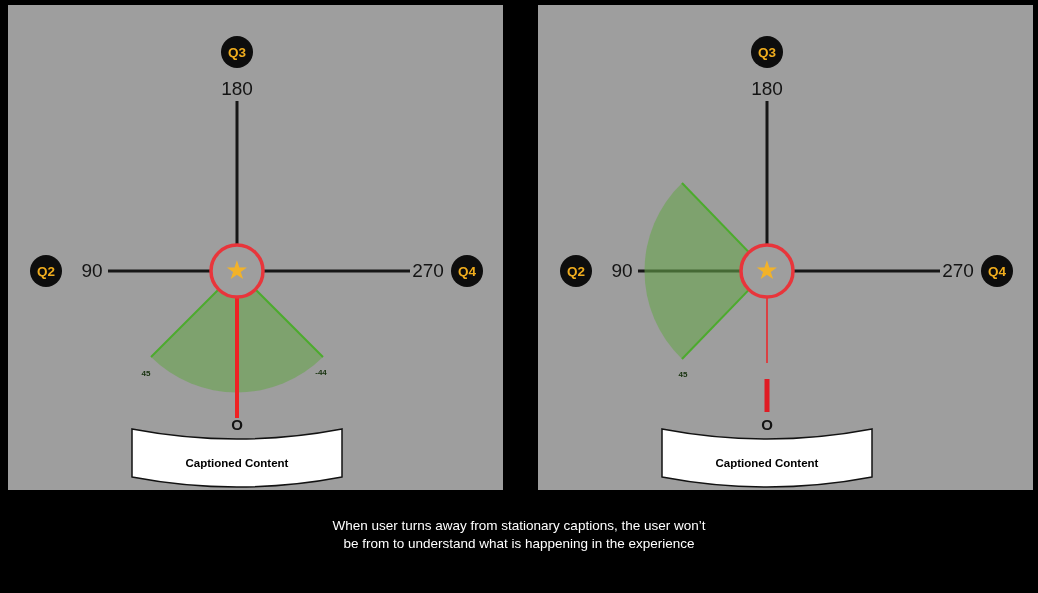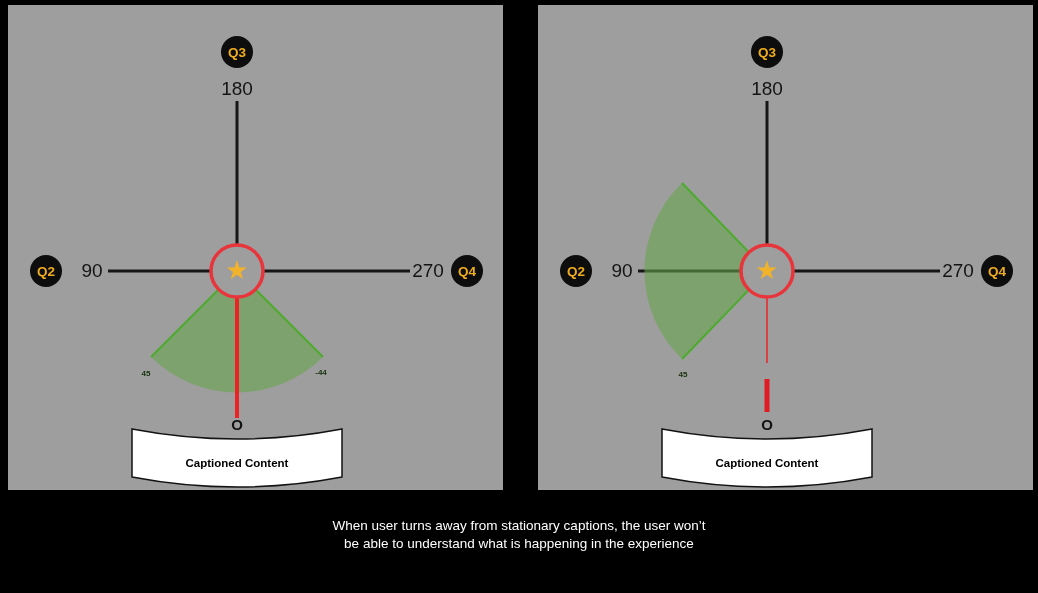--- a/index.html
+++ b/index.html
@@ -107,16 +107,16 @@
       <text class="deg" x="84" y="272">90</text>
 
       <text class="deg" x="420" y="272">270</text>
       <circle class="badge" cx="459" cy="266" r="16"></circle>
       <text class="badge-text" x="459" y="271">Q4</text>
     </svg>
   </section>
 
   <footer class="caption-bar">
     <p>When user turns away from stationary captions, the user won’t</p>
-    <p>be able to understand what is happening in the experience</p>
+    <p>be from to understand what is happening in the experience</p>
   </footer>
 
 </div>
 
 </body></html>

